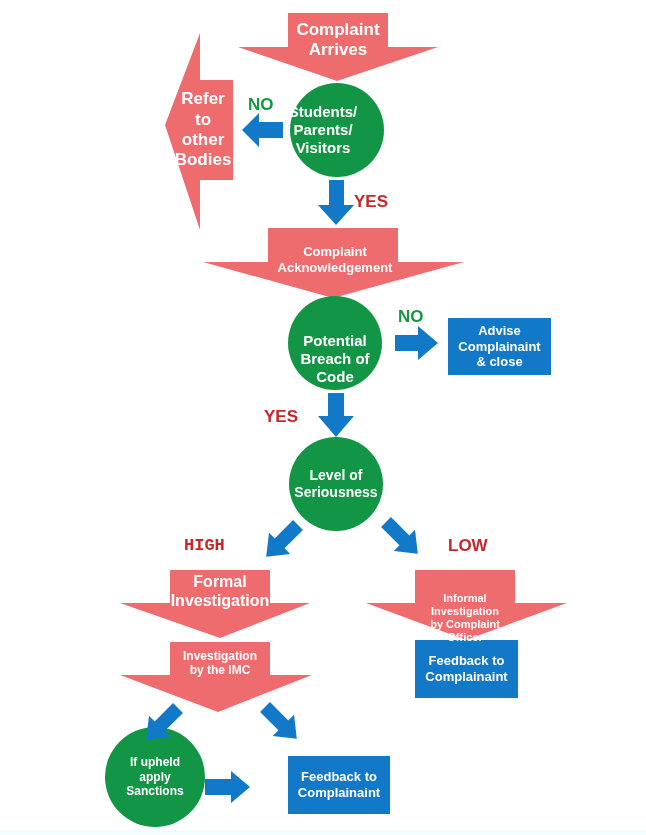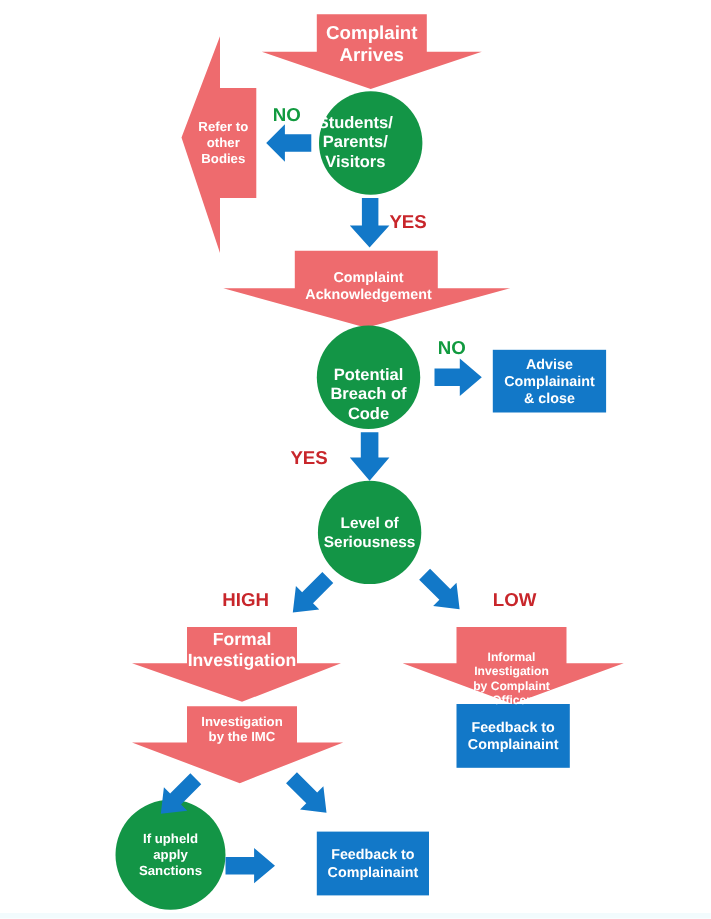--- a/index.html
+++ b/index.html
@@ -57,21 +57,21 @@
     <g transform="translate(265,707) rotate(45)">
       <polygon points="0,-7 26,-7 26,-15 45,0 26,15 26,7 0,7"></polygon>
     </g>
 
     <polygon points="205,779 231,779 231,771 250,787 231,803 231,795 205,795"></polygon>
   </g>
 </svg>
 
 <div class="lbl" style="left:280px; top:12px; width:116px; height:56px; font-size:17px;">Complaint
 Arrives</div>
-<div class="lbl" style="left:172px; top:100px; width:62px; height:60px; font-size:12px;">Refer to
+<div class="lbl" style="left:172px; top:100px; width:62px; height:60px; font-size:17px;">Refer to
 other
 Bodies</div>
 <div class="lbl" style="left:276px; top:93px; width:94px; height:74px; font-size:15px;">Students/
 Parents/
 Visitors</div>
 <div class="lbl" style="left:250px; top:240px; width:170px; height:40px; font-size:13px;">Complaint
 Acknowledgement</div>
 <div class="lbl" style="left:288px; top:322px; width:94px; height:74px; font-size:15px;">Potential
 Breach of
 Code</div>
@@ -93,16 +93,16 @@
 <div class="lbl" style="left:110px; top:745px; width:90px; height:64px; font-size:12px;">If upheld
 apply
 Sanctions</div>
 <div class="lbl" style="left:288px; top:756px; width:102px; height:58px; font-size:13px;">Feedback to
 Complainaint</div>
 
 <div class="yn green" style="left:248px; top:95px;">NO</div>
 <div class="yn red" style="left:354px; top:192px;">YES</div>
 <div class="yn green" style="left:398px; top:307px;">NO</div>
 <div class="yn red" style="left:264px; top:407px;">YES</div>
-<div class="yn red" style="left:202px; top:536px;">HIGH</div>
+<div class="yn red" style="left:184px; top:536px;font-family:Liberation Mono, monospace;">HIGH</div>
 <div class="yn red" style="left:448px; top:536px;">LOW</div>
 
 <div class="bottom-strip"></div>
 
 </body></html>

